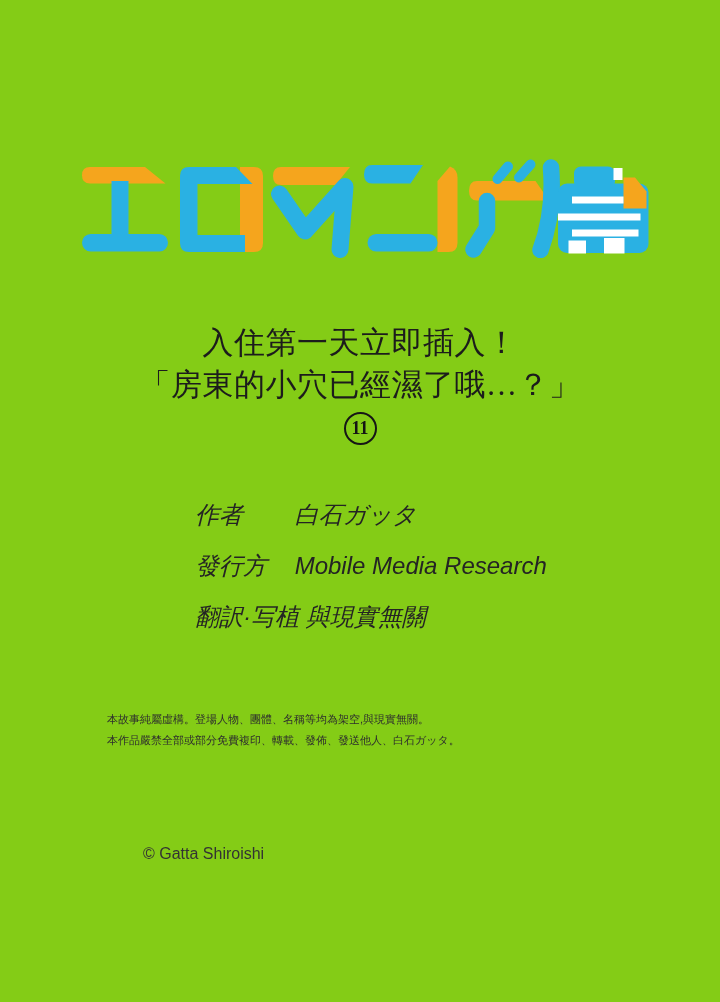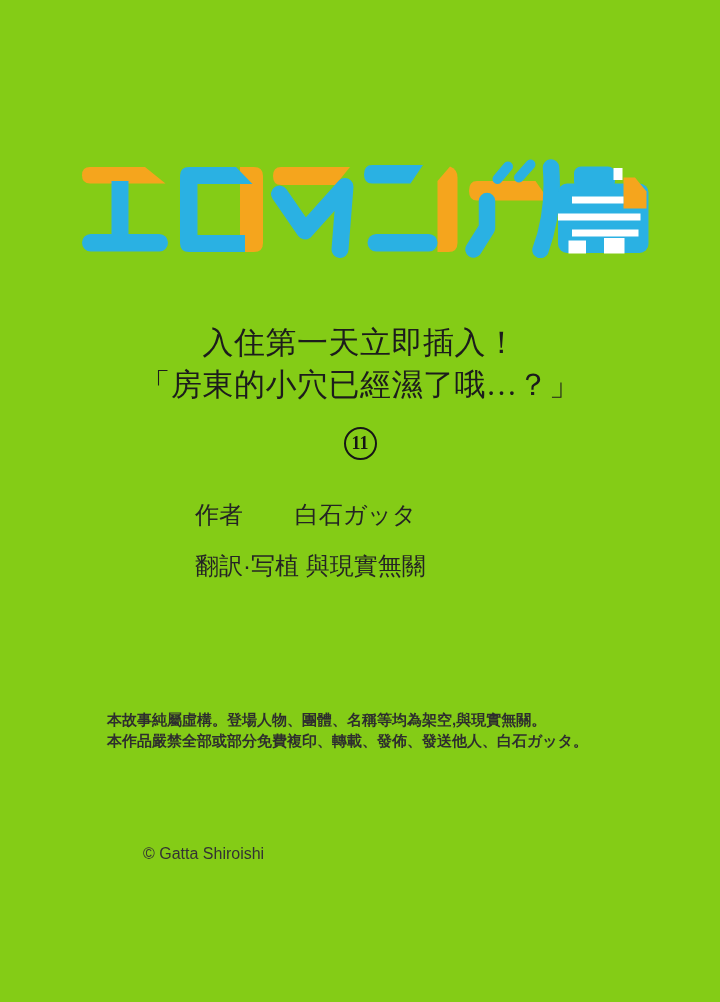--- a/index.html
+++ b/index.html
@@ -21,38 +21,38 @@
 
   
   .title-block{
     position:absolute;left:0;right:0;top:322px;
     text-align:center;
     color:#1c1c1c;
     font-family:"Liberation Serif","DejaVu Serif",serif;
   }
   .title-line{font-size:31px;line-height:42px;letter-spacing:0.5px;white-space:nowrap;}
   .volume-badge{
-    margin:21px auto 0;
+    margin:6px auto 0;
     width:29px;height:29px;
     border:2.5px solid #161616;border-radius:50%;
     display:flex;align-items:center;justify-content:center;
     font-size:18px;font-weight:600;color:#141414;
   }
 
   
-  .credits{position:absolute;left:195px;top:502px;font-size:24px;color:#242424;}
+  .credits{position:absolute;left:195px;top:502px;font-size:24px;color:#242424;font-style:italic;}
   .credit-row{line-height:25px;margin-bottom:26px;white-space:nowrap;}
   .credit-label{display:inline-block;min-width:93px;}
   .credit-value{display:inline-block;}
 
   
   .disclaimer{
     position:absolute;left:107px;top:709px;
-    font-size:15px;line-height:21px;
-    color:#2e2e2e;white-space:nowrap;font-weight:bold;
+    font-size:11px;line-height:21px;
+    color:#2e2e2e;white-space:nowrap;
   }
 
   
   .copyright{position:absolute;left:143px;top:845px;font-size:16px;color:#333;}
 </style>
 </head>
 <body>
 
 <div class="page">
 
@@ -108,20 +108,24 @@
       <span>11</span>
     </div>
   </div>
 
   <div class="credits">
     <div class="credit-row">
       <span class="credit-label">作者</span>
       <span class="credit-value">白石ガッタ</span>
     </div>
     <div class="credit-row">
+      <span class="credit-label">發行方</span>
+      <span class="credit-value">Mobile Media Research</span>
+    </div>
+    <div class="credit-row">
       <span class="credit-label">翻訳·写植</span>
       <span class="credit-value">與現實無關</span>
     </div>
   </div>
 
   <div class="disclaimer">
     <div>本故事純屬虛構。登場人物、團體、名稱等均為架空,與現實無關。</div>
     <div>本作品嚴禁全部或部分免費複印、轉載、發佈、發送他人、白石ガッタ。</div>
   </div>
 

